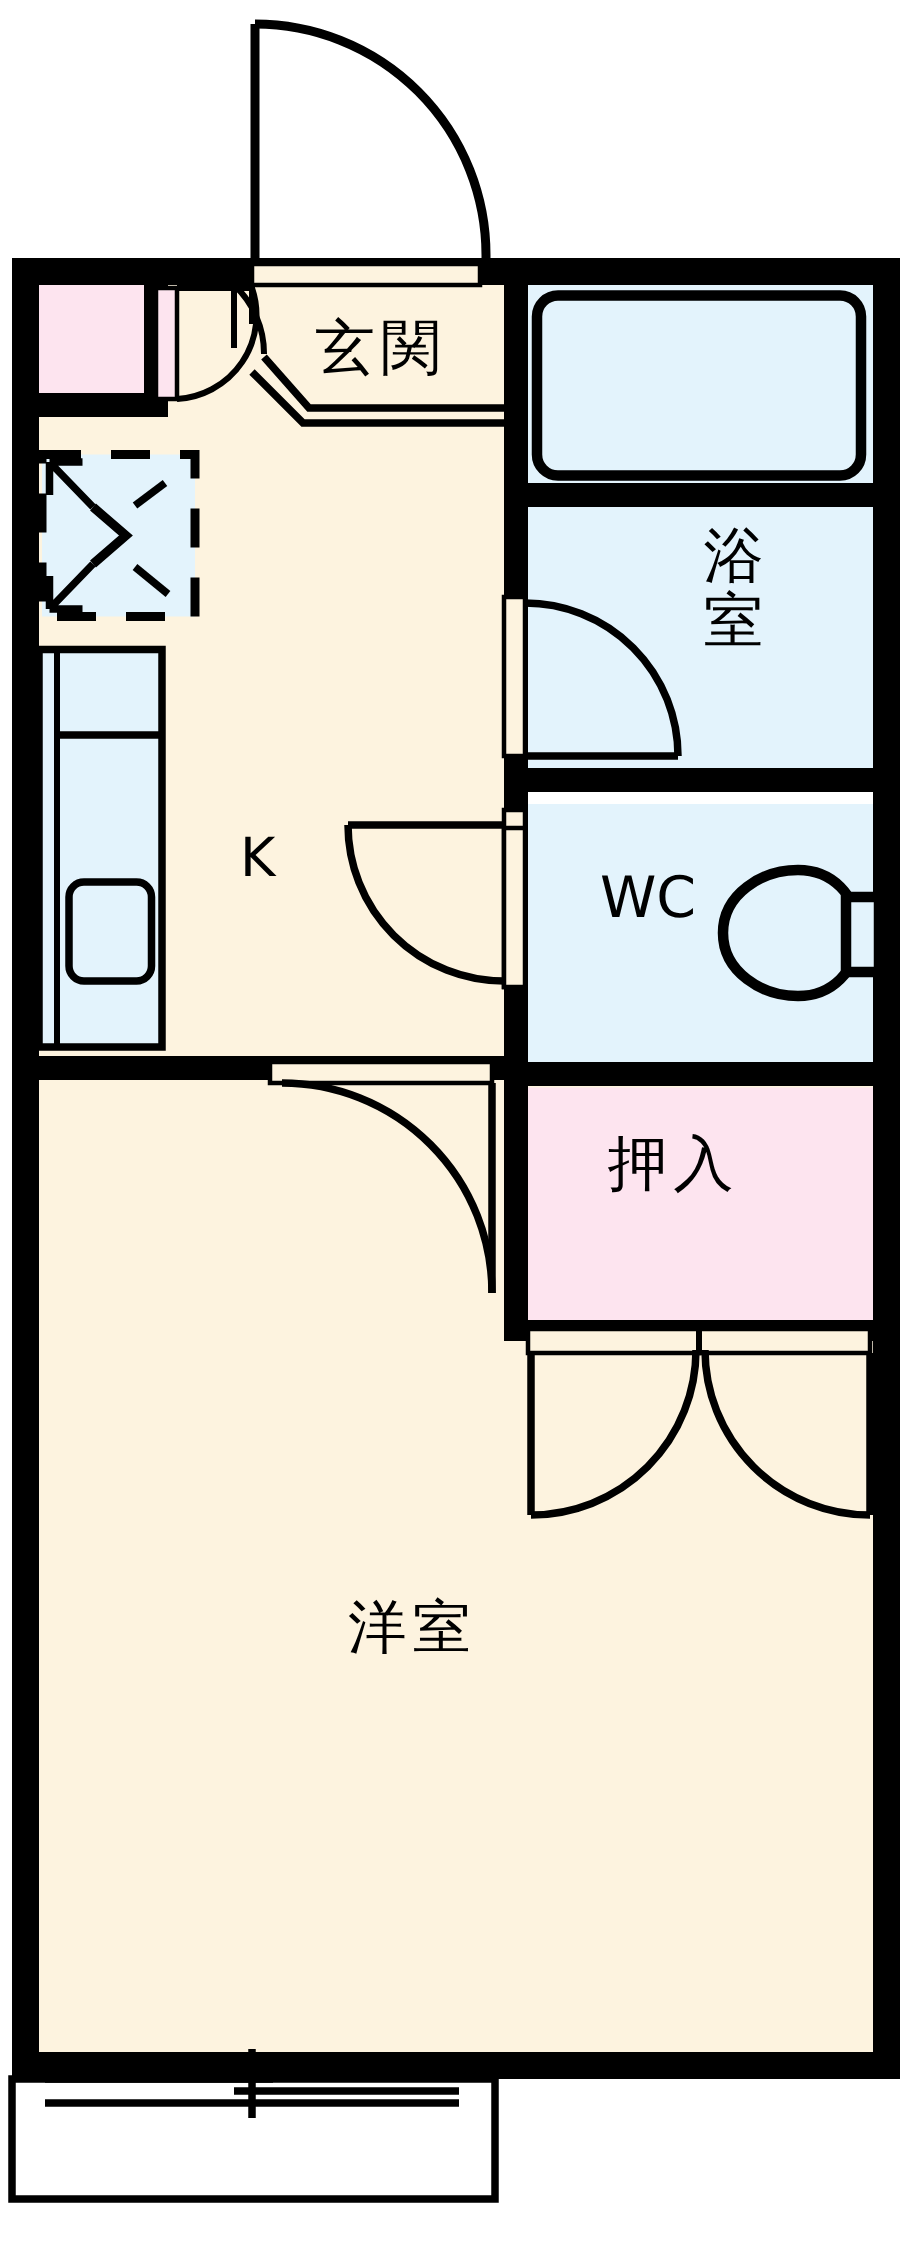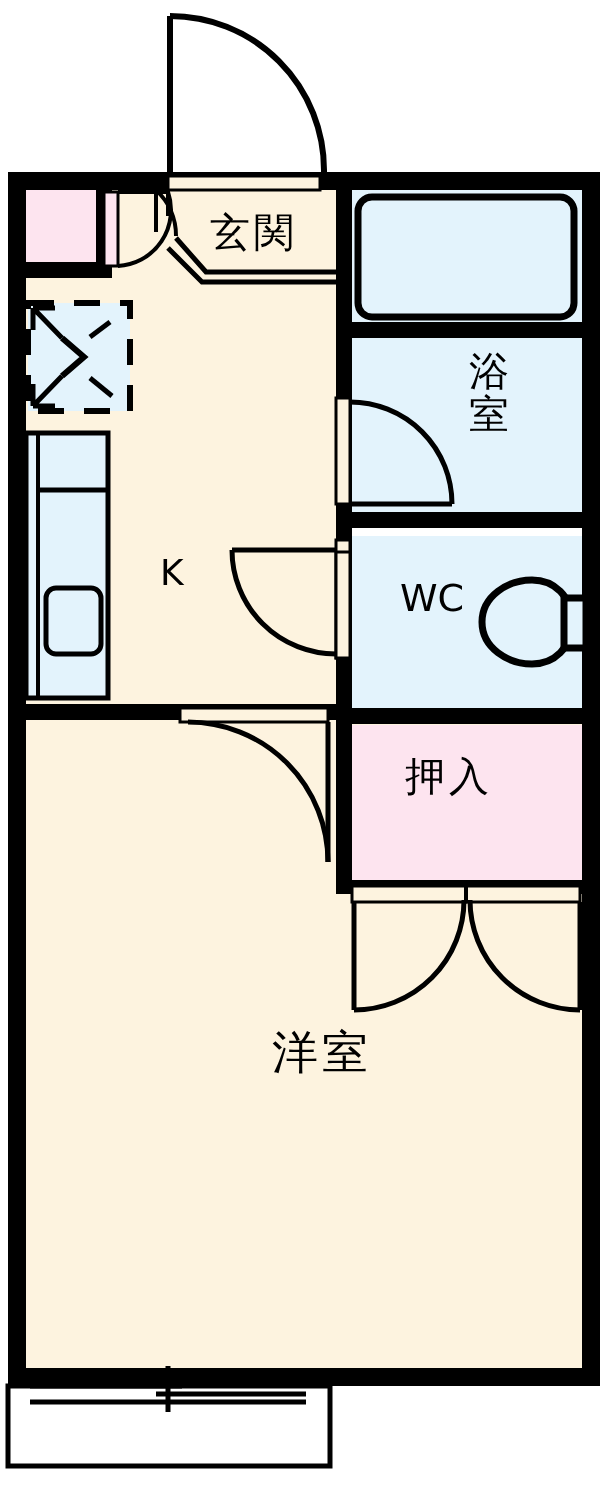--- a/index.html
+++ b/index.html
@@ -156,15 +156,15 @@
   <div class="lbl lbl-jp" style="left:210px; top:212px;">玄関</div>
 
   <div class="lbl lbl-k" style="left:160px; top:555px;">K</div>
 
   <div class="lbl lbl-jp" style="left:465px; top:350px; width:48px; white-space:normal; text-align:right; line-height:1.08;">浴室</div>
 
   <div class="lbl lbl-wc" style="left:400px; top:580px; width:46px; white-space:normal;">WC</div>
 
   <div class="lbl lbl-jp" style="left:405px; top:756px;">押入</div>
 
-  <div class="lbl lbl-jp" style="left:232px; top:1029px; font-size:46px;margin-left:40px;">洋室</div>
+  <div class="lbl lbl-jp" style="left:232px; top:1066px; font-size:39px;">洋室</div>
 
 </div>
 
 </body></html>

